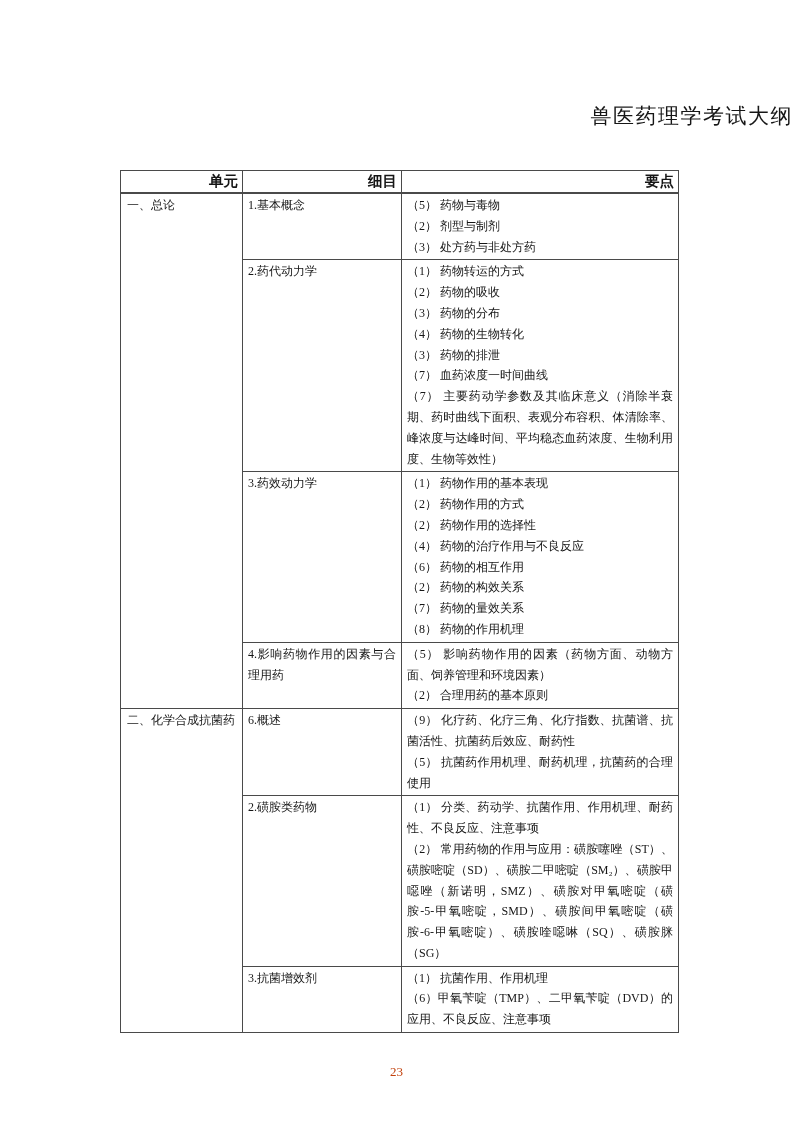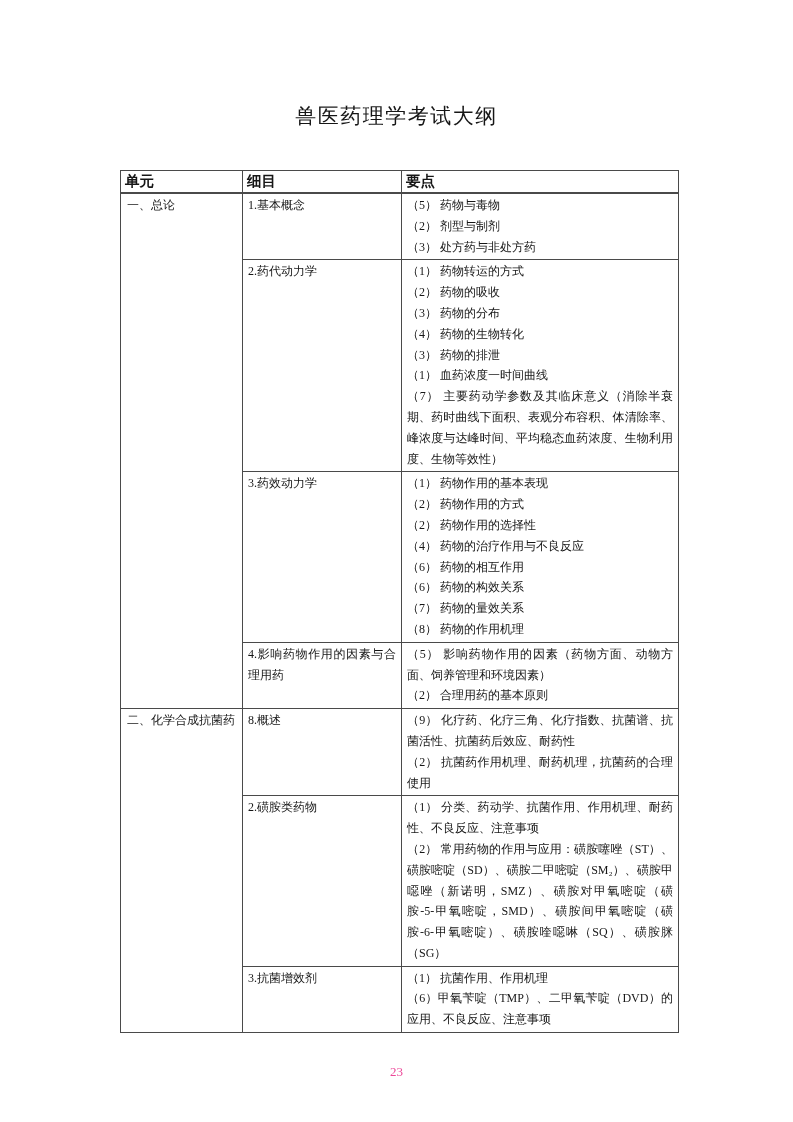--- a/index.html
+++ b/index.html
@@ -16,21 +16,21 @@
   .page {
     position: relative;
     width: 793px;
     height: 1122px;
     overflow: hidden;
     background: #ffffff;
   }
   .doc-title {
     margin: 0;
     padding-top: 103px;
-    text-align: center;
+    text-align: right;
     font-size: 21px;
     line-height: 27px;
     font-weight: 400;
     letter-spacing: 1.5px;
   }
   table.outline-table {
     border-collapse: collapse;
     table-layout: fixed;
     width: 558px;
     margin: 40px 0 0 120px;
@@ -41,41 +41,41 @@
   .outline-table th,
   .outline-table td {
     border: 1px solid #4a4a4a;
   }
   .outline-table thead th {
     font-family: "Liberation Sans", "DejaVu Sans", sans-serif;
     font-weight: 700;
     font-size: 14.5px;
     height: 21px;
     padding: 0 4px;
-    text-align: left;
+    text-align: right;
     vertical-align: middle;
     border-bottom: 2px solid #4a4a4a;
   }
   .outline-table td {
     vertical-align: top;
     font-size: 12px;
     line-height: 20.8px;
     padding: 1px 5px 2px 5px;
     text-align: justify;
   }
   td.unit-cell   { padding-left: 6px; }
   td.points-cell .point-item { text-align: justify; }
   .page-number {
     position: absolute;
     left: 0;
     right: 0;
     top: 1064px;
     text-align: center;
     font-size: 13px;
-    color: #ec4899;
+    color: #c2410c;
   }
 </style>
 </head>
 <body>
 
 <div class="page">
 
   <h1 class="doc-title">兽医药理学考试大纲</h1>
 
   <table class="outline-table">
@@ -102,50 +102,50 @@
           </td>
         </tr>
         <tr>
           <td class="detail-cell">2.药代动力学</td>
           <td class="points-cell">
             <div class="point-item">（1） 药物转运的方式</div>
             <div class="point-item">（2） 药物的吸收</div>
             <div class="point-item">（3） 药物的分布</div>
             <div class="point-item">（4） 药物的生物转化</div>
             <div class="point-item">（3） 药物的排泄</div>
-            <div class="point-item">（1） 血药浓度一时间曲线</div>
+            <div class="point-item">（7） 血药浓度一时间曲线</div>
             <div class="point-item">（7） 主要药动学参数及其临床意义（消除半衰期、药时曲线下面积、表观分布容积、体清除率、峰浓度与达峰时间、平均稳态血药浓度、生物利用度、生物等效性）</div>
           </td>
         </tr>
         <tr>
           <td class="detail-cell">3.药效动力学</td>
           <td class="points-cell">
             <div class="point-item">（1） 药物作用的基本表现</div>
             <div class="point-item">（2） 药物作用的方式</div>
             <div class="point-item">（2） 药物作用的选择性</div>
             <div class="point-item">（4） 药物的治疗作用与不良反应</div>
             <div class="point-item">（6） 药物的相互作用</div>
-            <div class="point-item">（6） 药物的构效关系</div>
+            <div class="point-item">（2） 药物的构效关系</div>
             <div class="point-item">（7） 药物的量效关系</div>
             <div class="point-item">（8） 药物的作用机理</div>
           </td>
         </tr>
         <tr>
           <td class="detail-cell">4.影响药物作用的因素与合理用药</td>
           <td class="points-cell">
             <div class="point-item">（5） 影响药物作用的因素（药物方面、动物方面、饲养管理和环境因素）</div>
             <div class="point-item">（2） 合理用药的基本原则</div>
           </td>
         </tr>
         <tr>
           <td class="unit-cell" rowspan="3">二、化学合成抗菌药</td>
-          <td class="detail-cell">8.概述</td>
+          <td class="detail-cell">6.概述</td>
           <td class="points-cell">
             <div class="point-item">（9） 化疗药、化疗三角、化疗指数、抗菌谱、抗菌活性、抗菌药后效应、耐药性</div>
-            <div class="point-item">（2） 抗菌药作用机理、耐药机理，抗菌药的合理使用</div>
+            <div class="point-item">（5） 抗菌药作用机理、耐药机理，抗菌药的合理使用</div>
           </td>
         </tr>
         <tr>
           <td class="detail-cell">2.磺胺类药物</td>
           <td class="points-cell">
             <div class="point-item">（1） 分类、药动学、抗菌作用、作用机理、耐药性、不良反应、注意事项</div>
             <div class="point-item">（2） 常用药物的作用与应用：磺胺噻唑（ST）、磺胺嘧啶（SD）、磺胺二甲嘧啶（SM₂）、磺胺甲噁唑（新诺明，SMZ）、磺胺对甲氧嘧啶（磺胺-5-甲氧嘧啶，SMD）、磺胺间甲氧嘧啶（磺胺-6-甲氧嘧啶）、磺胺喹噁啉（SQ）、磺胺脒（SG）</div>
           </td>
         </tr>
         <tr>

